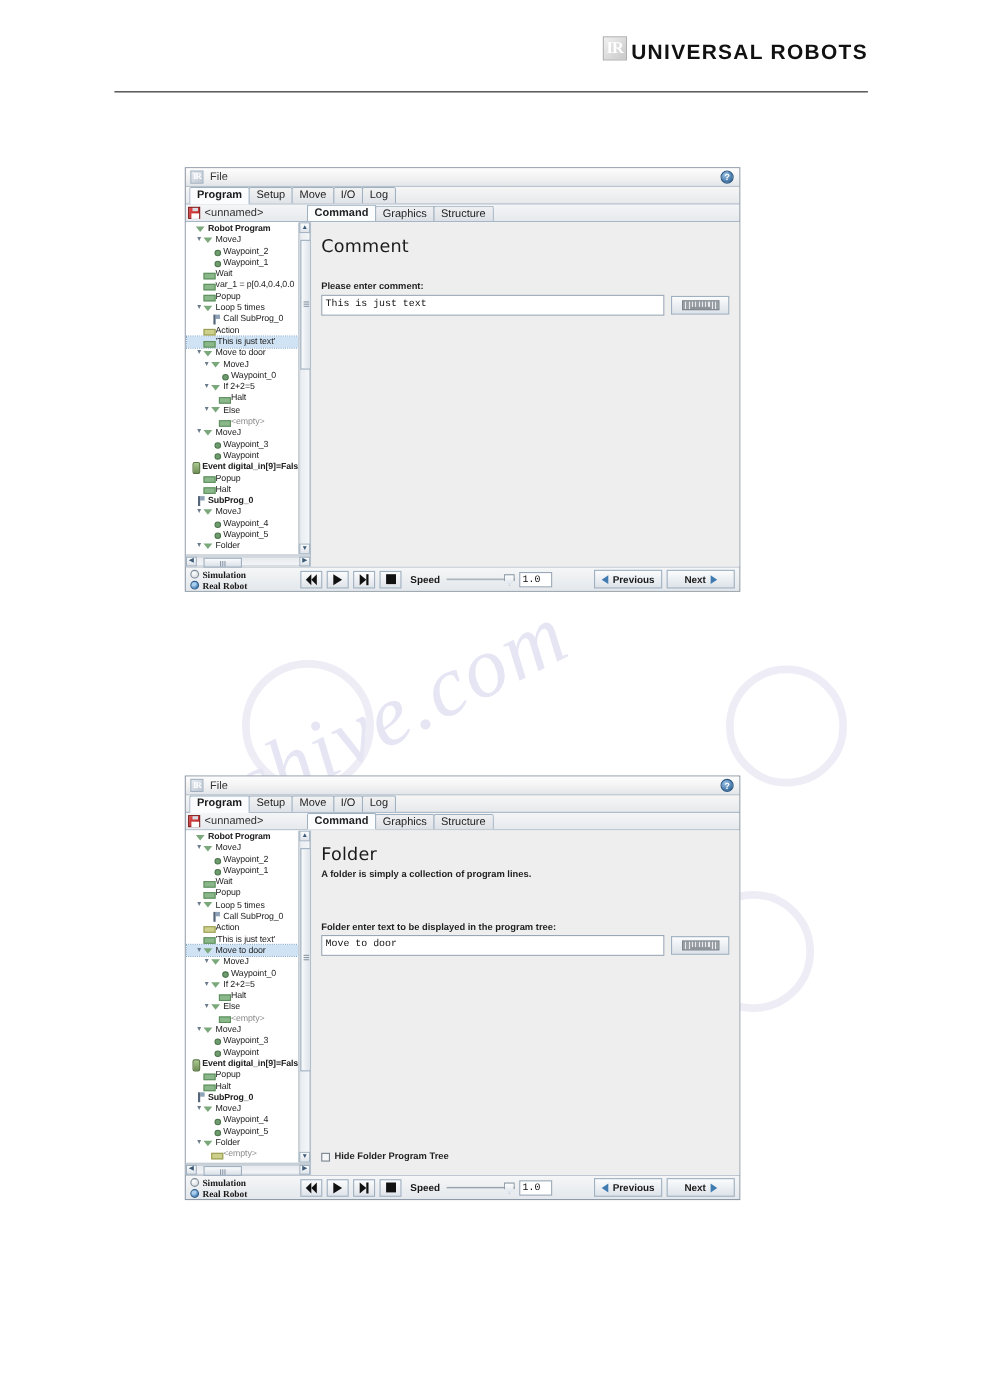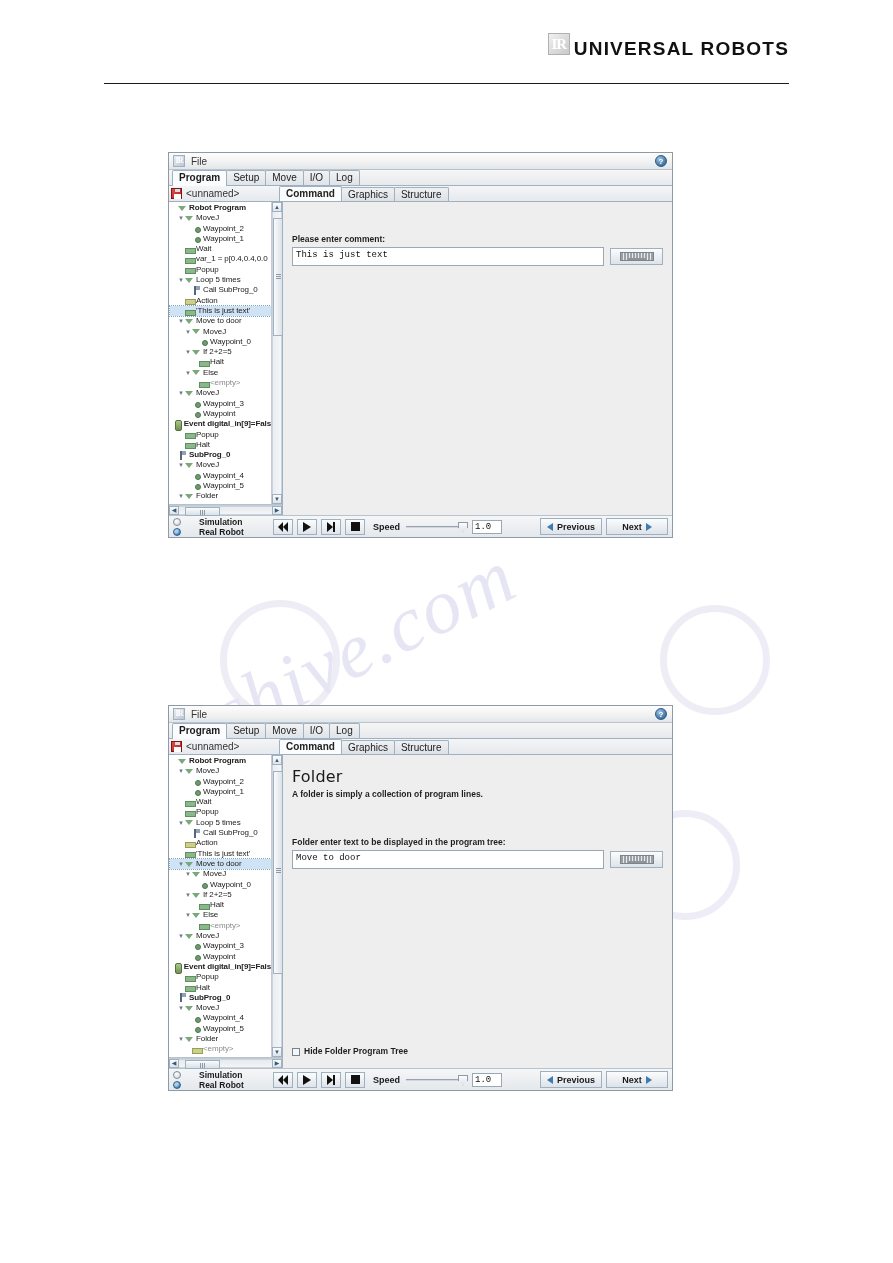--- a/index.html
+++ b/index.html
@@ -390,21 +390,21 @@
   
   .bottombar {
     display:flex; align-items:center;
     height: 22px;
     background: linear-gradient(to bottom,#f5f6f7,#e4e8ec);
     border-top: 1px solid #b9c3cd;
     padding: 0 4px;
     gap: 4px;
   }
   .radios { width: 96px; font-size:8.5px; font-weight:bold; color:#1a1a1a; }
-  .radio-line { display:flex; align-items:center; gap:18px; height:10px; }
+  .radio-line { display:flex; align-items:center; gap:3px; height:10px;font-family:Liberation Serif, serif; }
   .rad {
     width:8px;height:8px;border-radius:50%;
     border:1px solid #7e8a96;
     background: radial-gradient(circle at 35% 30%, #ffffff, #cfd5db);
     flex:none;
   }
   .rad.on {
     background: radial-gradient(circle at 35% 30%, #a9cdee 0 30%, #3f7bb0 75%);
     border-color:#2f5f8a;
   }
@@ -691,20 +691,21 @@
       <div class="hscroll">
         <div class="sb-btn">◀</div>
         <div class="sb-track">
           <div class="sb-thumb-h"></div>
         </div>
         <div class="sb-btn">▶</div>
       </div>
     </div>
 
     <div class="panel">
+      <div class="panel-title">Comment</div>
       <div style="height:22px;"></div>
       <div class="field-label">Please enter comment:</div>
       <div class="field-row">
         <div class="field-input">This is just text</div>
         <div class="kbd-btn">
           <div class="kbd-glyph"></div>
         </div>
       </div>
       <div class="spacer"></div>
     </div>

